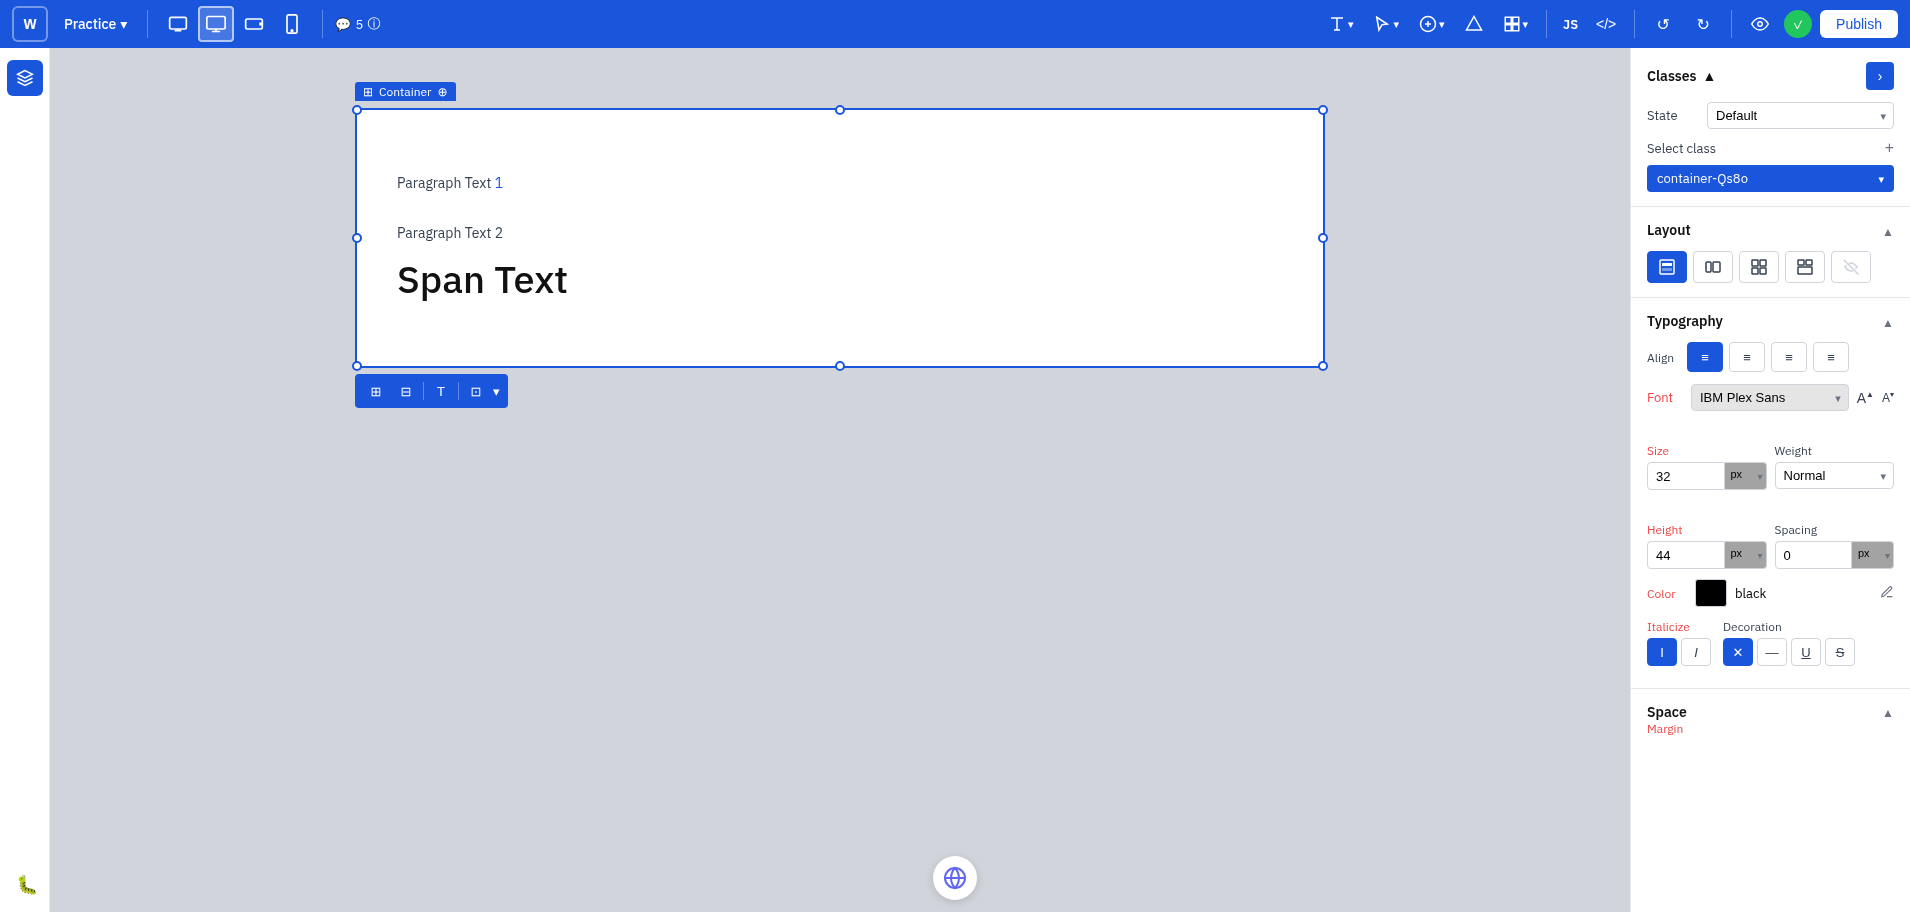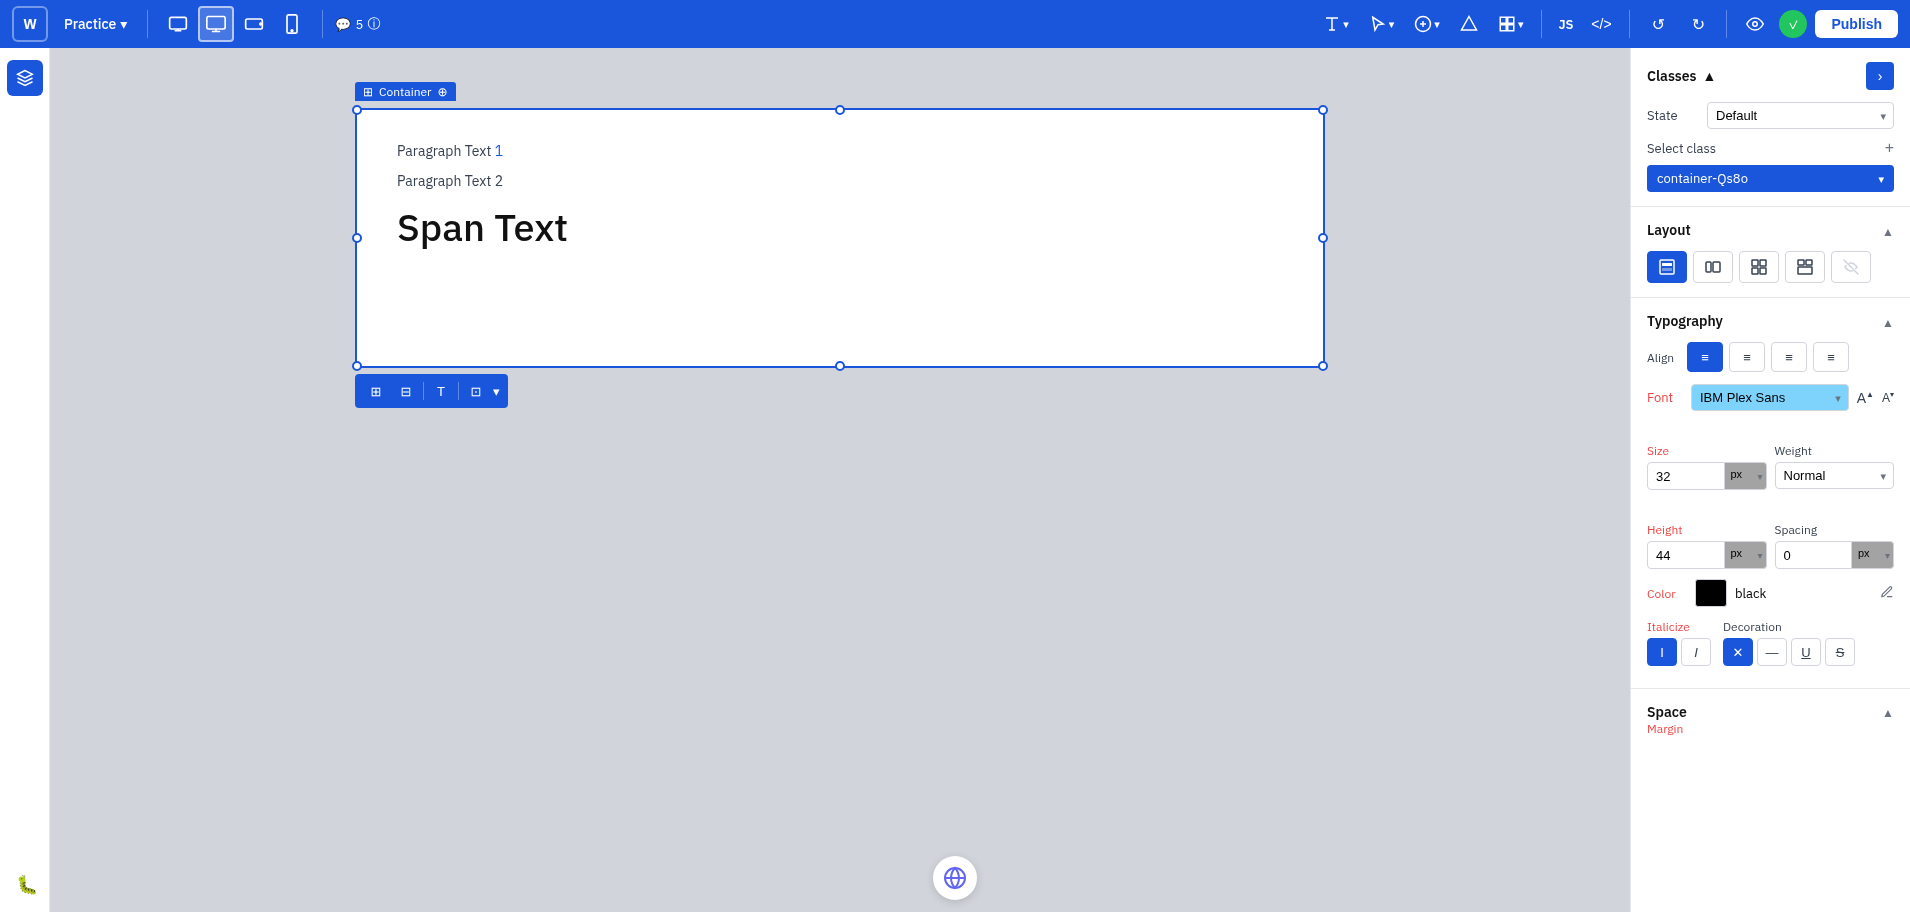--- a/index.html
+++ b/index.html
@@ -48,21 +48,21 @@
     .topbar-text-btn {
       color: white; font-size: 13px; background: transparent; border: none;
       cursor: pointer; padding: 4px 6px; border-radius: 4px; display: flex; align-items: center;
     }
     .topbar-icon-btn {
       width: 32px; height: 32px;
       display: flex; align-items: center; justify-content: center;
       color: white; background: transparent; border: none; cursor: pointer; border-radius: 4px; font-size: 16px;
     }
     .publish-btn {
-      background: white; color: #1a56db; font-weight: 700; font-size: 14px;
+      background: white; color: #1a56db; font-weight: 400; font-size: 14px;
       border: none; border-radius: 6px; padding: 6px 16px; cursor: pointer;
     }
     .preview-btn {
       width: 32px; height: 32px;
       display: flex; align-items: center; justify-content: center;
       color: white; background: transparent; border: none; cursor: pointer; border-radius: 4px;
     }
     .green-circle {
       width: 28px; height: 28px; border-radius: 50%; background: #22c55e;
       display: flex; align-items: center; justify-content: center; color: white; font-size: 12px;
@@ -106,21 +106,21 @@
     .canvas-box .resize-handle.tl { top: -5px; left: -5px; }
     .canvas-box .resize-handle.tr { top: -5px; right: -5px; }
     .canvas-box .resize-handle.bl { bottom: -5px; left: -5px; }
     .canvas-box .resize-handle.br { bottom: -5px; right: -5px; }
     .canvas-box .resize-handle.tm { top: -5px; left: 50%; transform: translateX(-50%); }
     .canvas-box .resize-handle.bm { bottom: -5px; left: 50%; transform: translateX(-50%); }
     .canvas-box .resize-handle.lm { left: -5px; top: 50%; transform: translateY(-50%); }
     .canvas-box .resize-handle.rm { right: -5px; top: 50%; transform: translateY(-50%); }
 
     .canvas-heading { font-size: 42px; font-weight: 500; color: #111; margin-bottom: 20px; font-family: 'IBM Plex Sans', Arial, sans-serif; }
-    .canvas-para { font-size: 14px; color: #374151; margin-bottom: 12px; font-family: 'IBM Plex Sans', Arial, sans-serif; }
+    .canvas-para { font-size: 14px; color: #374151; margin-bottom: 12px; font-family: 'IBM Plex Sans', Arial, sans-serif; margin-top: 32px; }
     .canvas-para a { color: #1a56db; text-decoration: none; }
     .canvas-span { font-size: 38px; font-weight: 500; color: #111; font-family: 'IBM Plex Sans', Arial, sans-serif; }
 
     .element-toolbar {
       position: absolute; bottom: -40px; left: 0;
       background: #1a56db; border-radius: 4px;
       display: flex; align-items: center; padding: 4px 8px; gap: 4px;
     }
     .element-toolbar-btn {
       color: white; background: transparent; border: none; cursor: pointer;
@@ -191,21 +191,21 @@
       background: white; cursor: pointer; display: flex; align-items: center; justify-content: center;
       font-size: 13px; color: #374151;
     }
     .align-btn.active { background: #1a56db; color: white; border-color: #1a56db; }
 
     .font-row { display: flex; align-items: center; gap: 8px; margin-bottom: 12px; }
     .font-label { color: #ef4444; font-size: 13px; width: 36px; }
     .font-select-wrap { flex: 1; position: relative; }
     .font-select-wrap select {
       width: 100%; border: 1px solid #d1d5db; border-radius: 4px; padding: 5px 8px;
-      font-size: 13px; background: #7dd3fc; cursor: pointer; appearance: none;
+      font-size: 13px; background: #e5e5e5; cursor: pointer; appearance: none;
     }
     .font-select-wrap::after { content: '▾'; position: absolute; right: 8px; top: 50%; transform: translateY(-50%); pointer-events: none; color: #6b7280; font-size: 11px; }
     .font-size-btn { background: transparent; border: none; cursor: pointer; font-size: 16px; color: #374151; }
 
     .size-weight-row { display: flex; gap: 8px; margin-bottom: 10px; margin-top: 32px; }
     .size-group, .weight-group { flex: 1; }
     .field-label { font-size: 12px; color: #ef4444; margin-bottom: 4px; }
     .field-label.normal-color { color: #374151; }
     .input-unit-wrap { position: relative; display: flex; }
     .input-unit-wrap input {

